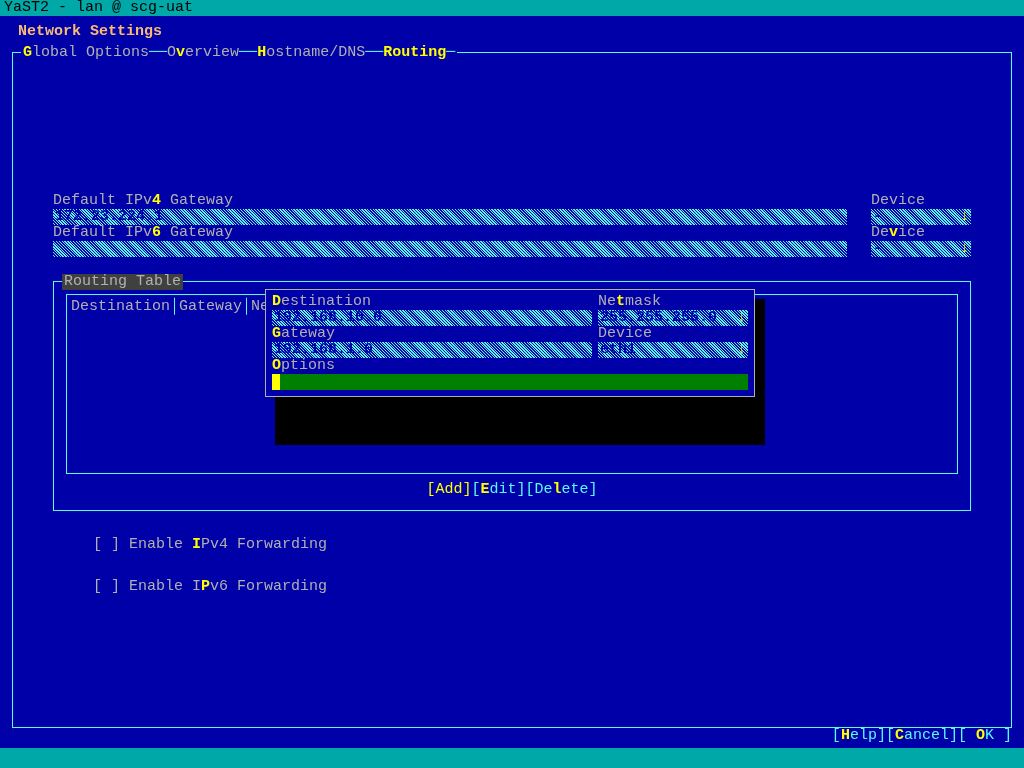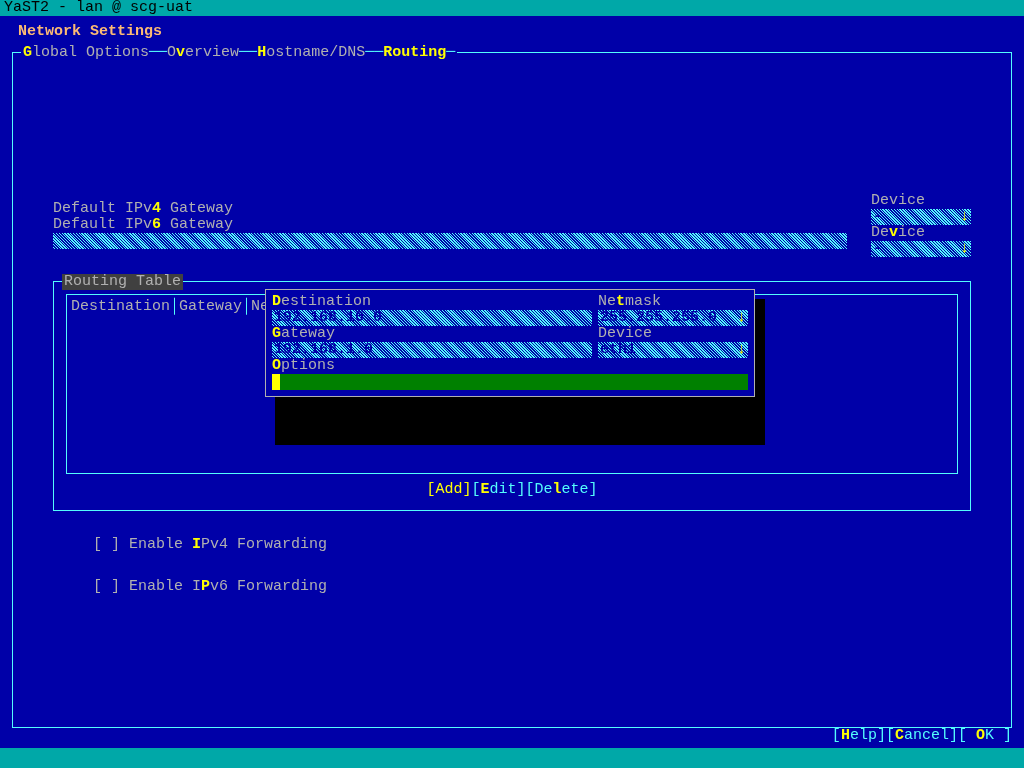--- a/index.html
+++ b/index.html
@@ -172,20 +172,21 @@
 
 <div class="main-box">
   <div class="tab-row">
     <span class="tab"><span class="hotkey">G</span>lobal Options</span><span class="tab-sep">──</span><span class="tab">O<span class="hotkey">v</span>erview</span><span class="tab-sep">──</span><span class="tab"><span class="hotkey">H</span>ostname/DNS</span><span class="tab-sep">──</span><span class="tab tab-active">Routing</span><span class="tab-sep">─</span>
   </div>
 
   <div class="content">
     <div class="gw-row">
       <div class="gw-left">
         <div class="label-text"><span>Default IPv</span><span class="hotkey">4</span><span> Gateway</span></div>
+        <div class="text-input"><span class="val-on-input">172.23.224.1</span></div>
         <div class="label-text"><span>Default IPv</span><span class="hotkey">6</span><span> Gateway</span></div>
         <div class="text-input"></div>
       </div>
       <div class="gw-right">
         <div class="label-text">Device</div>
         <div class="dropdown">
             <span class="val-on-input">-</span>
             <span class="arrow">↓</span>
           </div>
         <div class="label-text"><span>De</span><span class="hotkey">v</span><span>ice</span></div>

